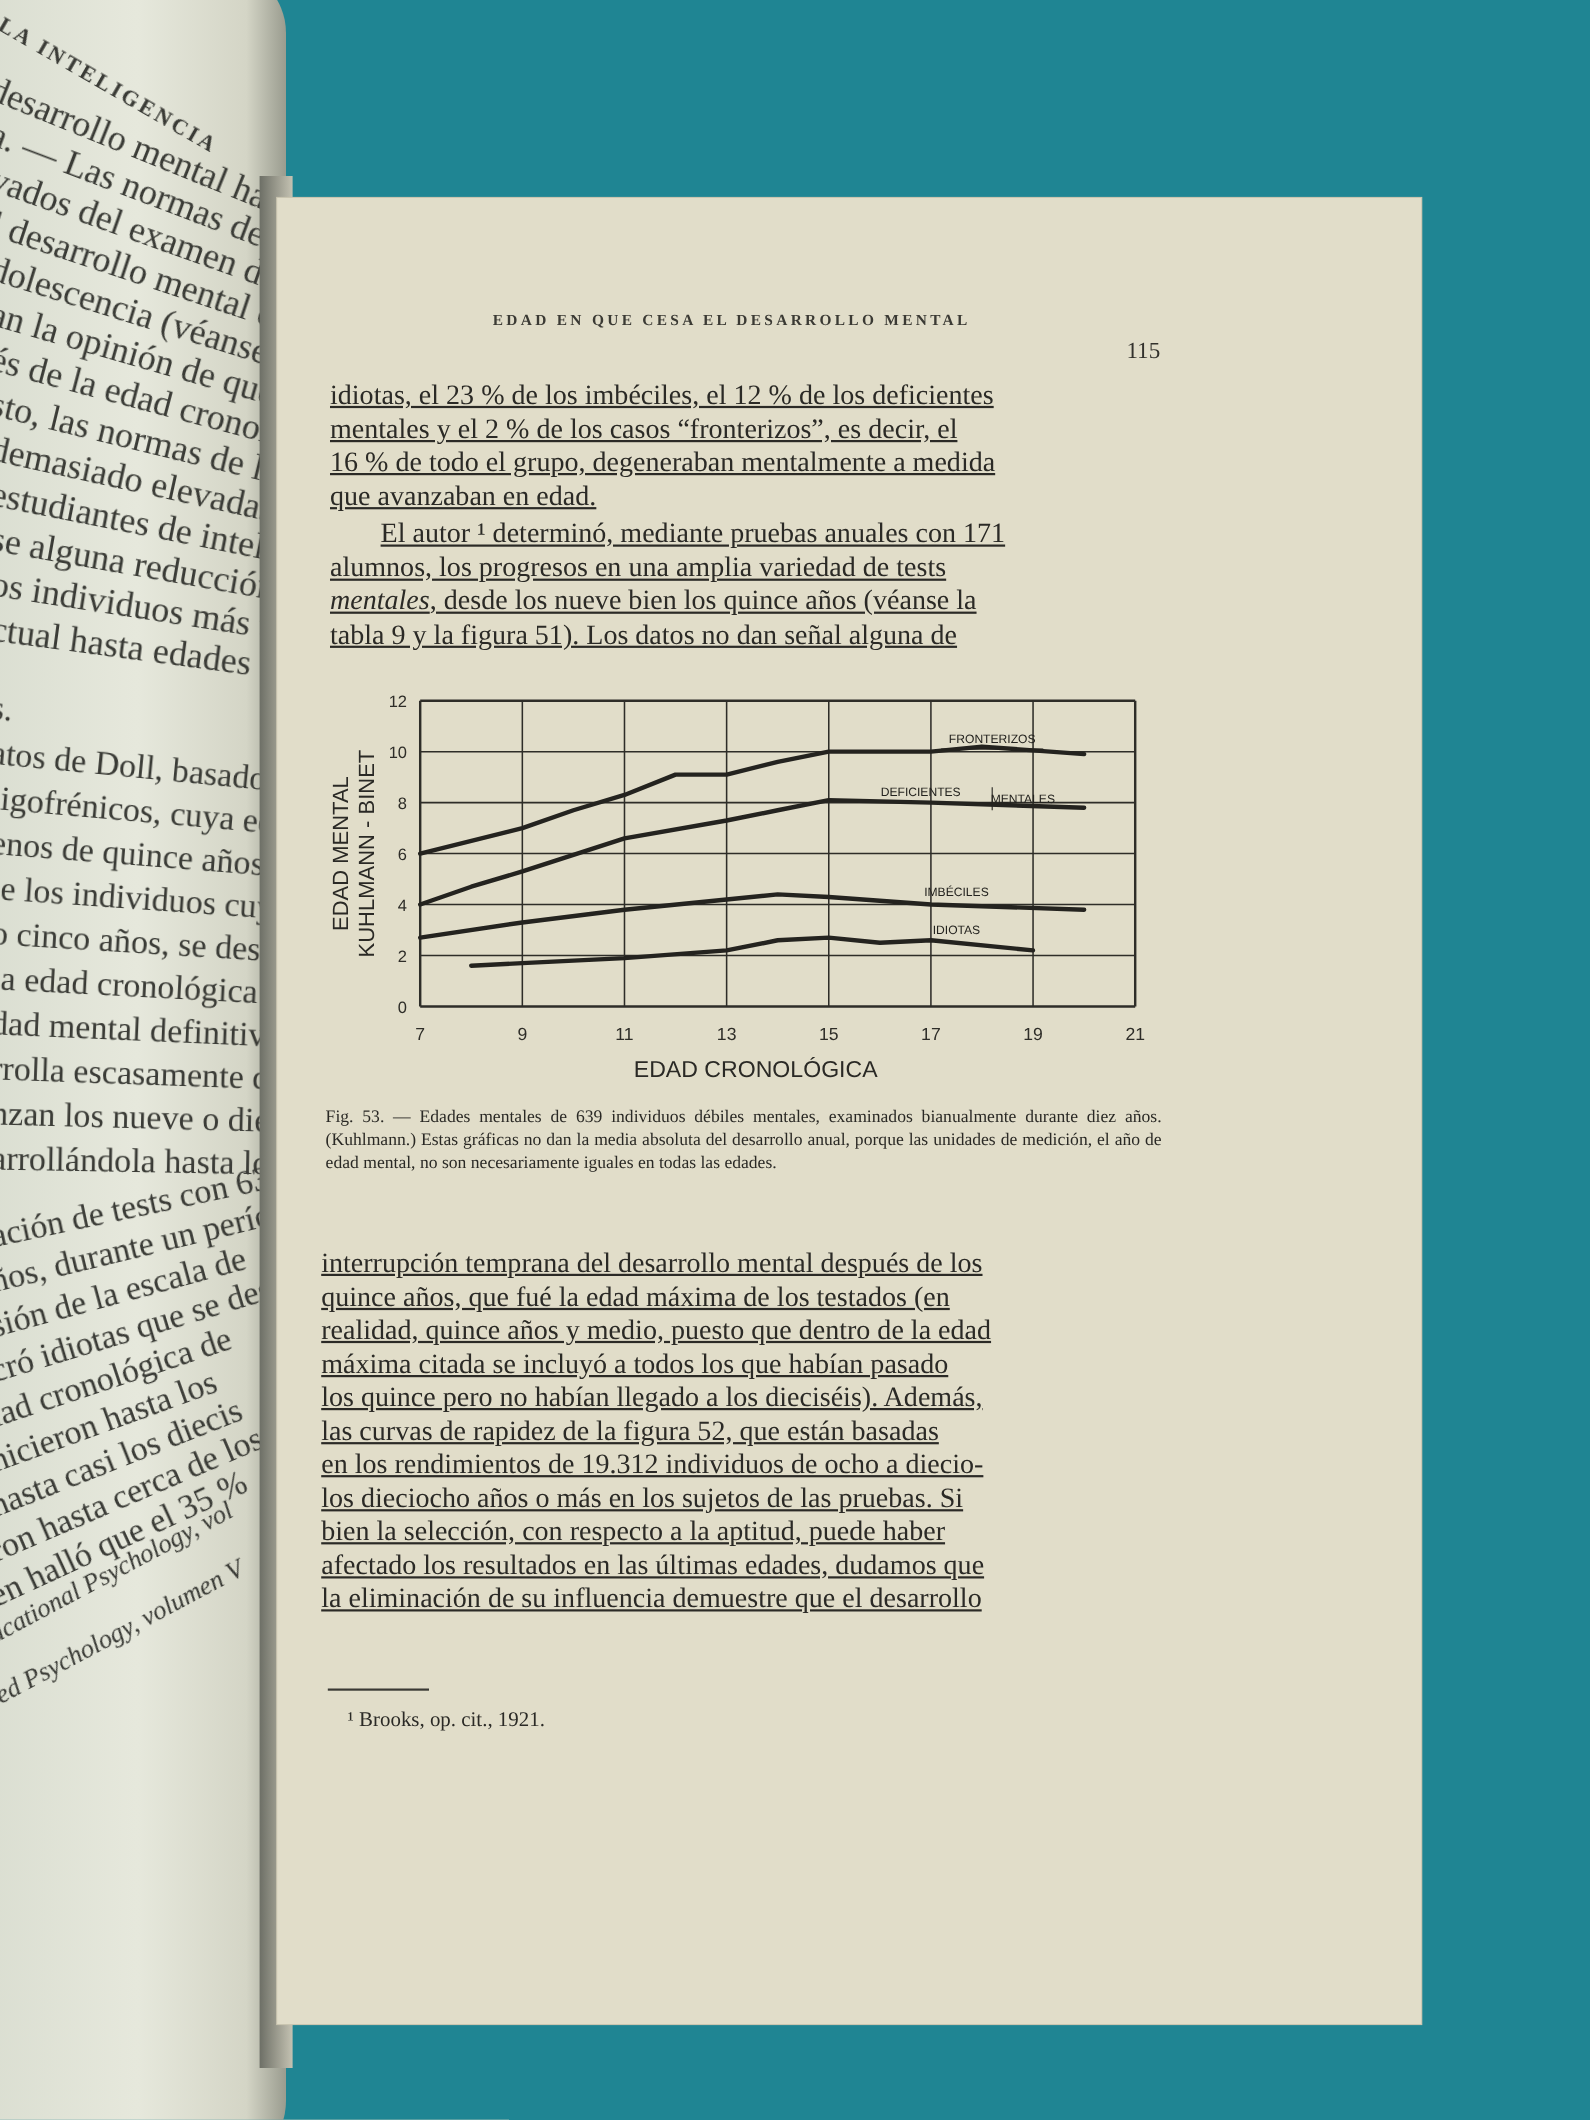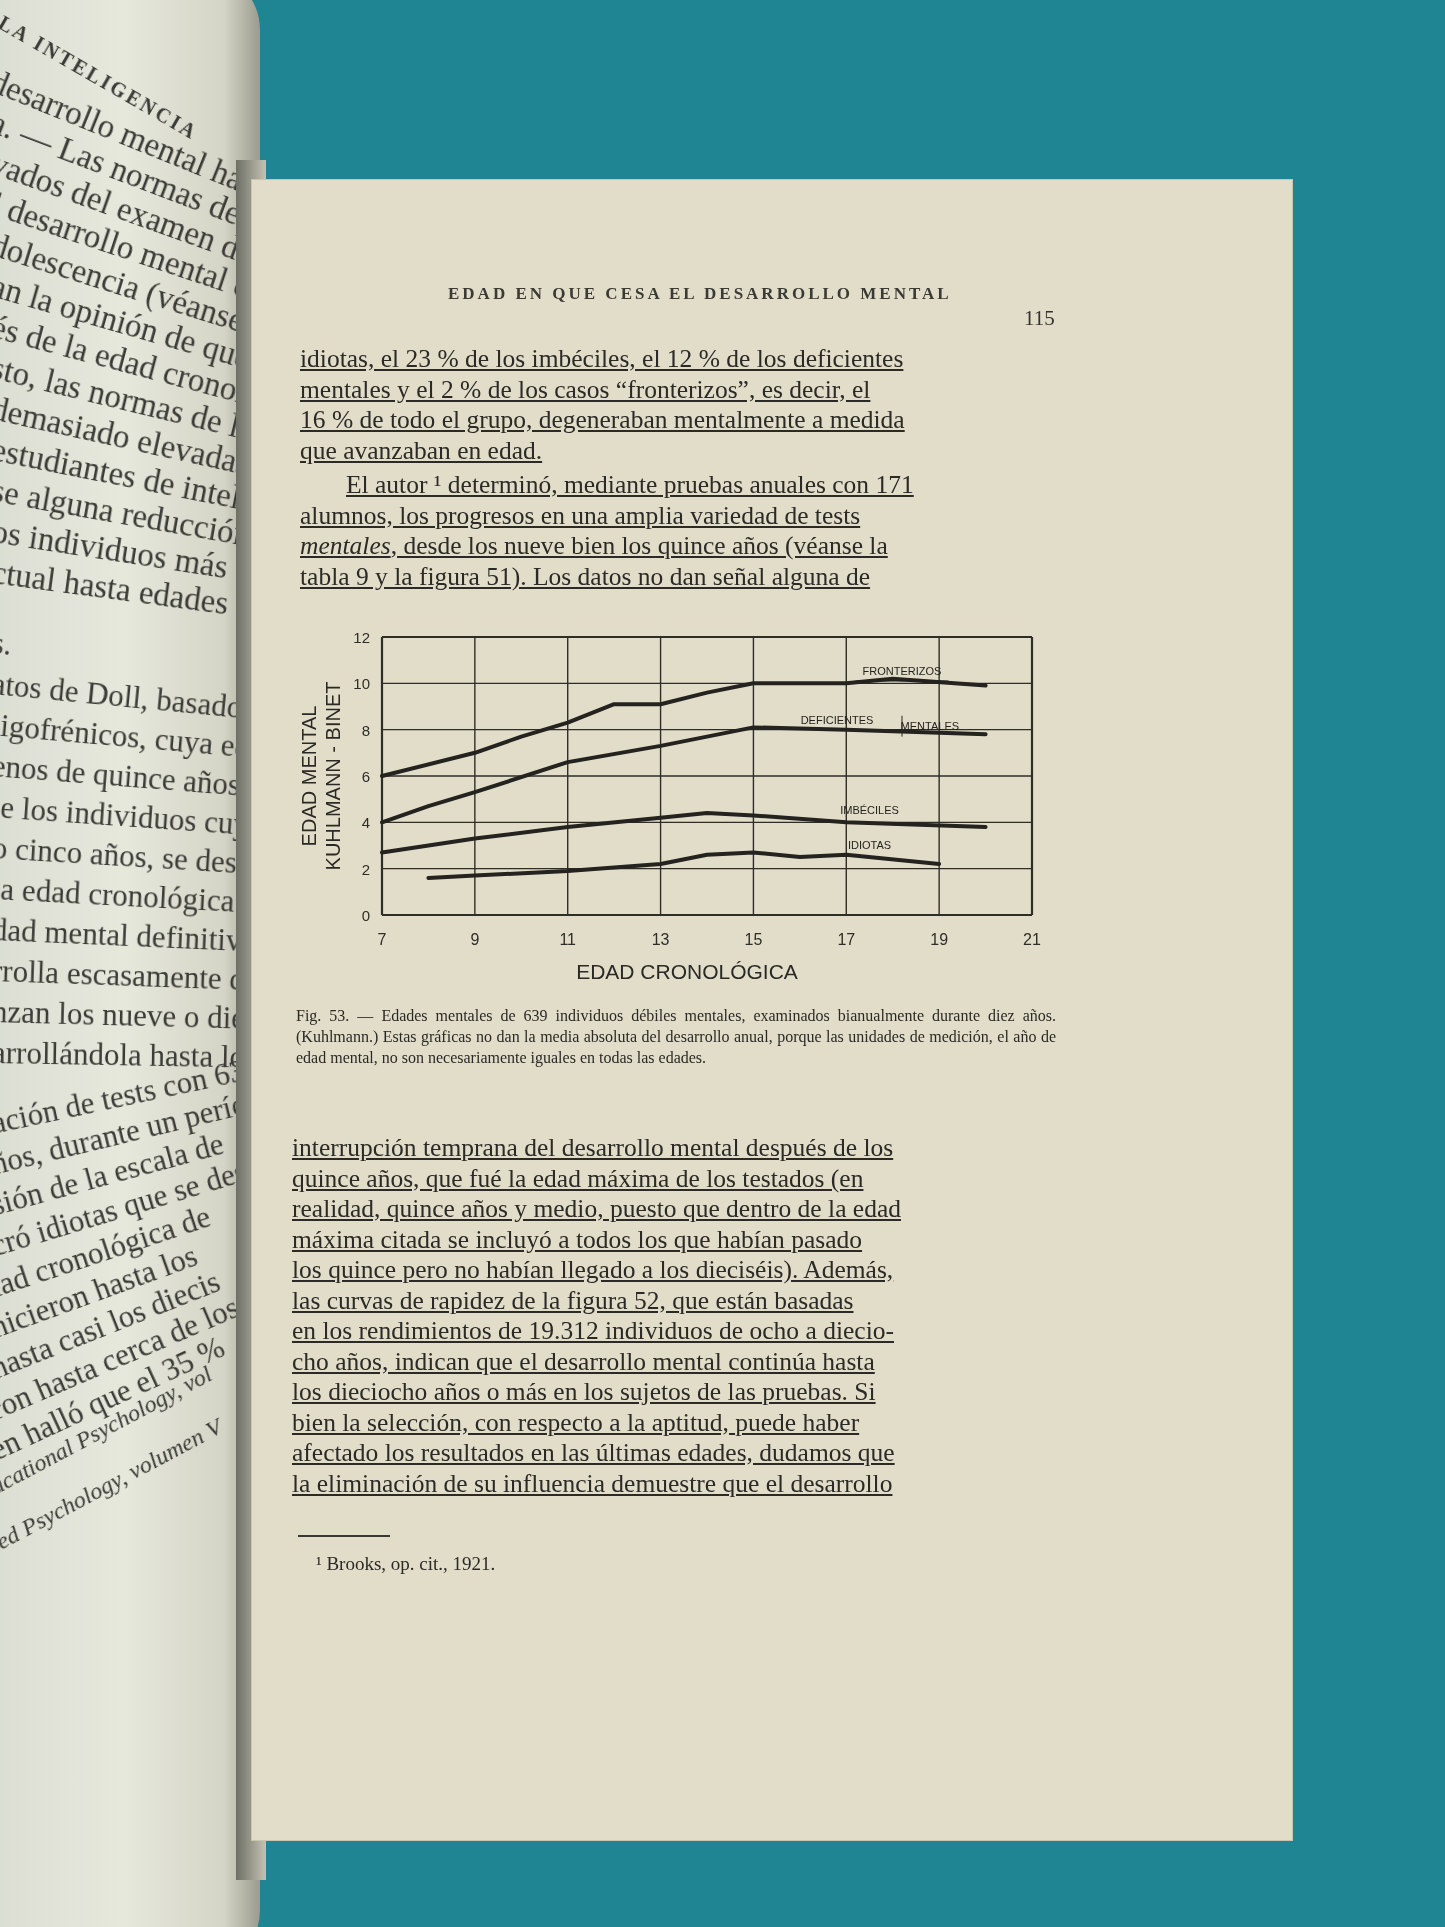--- a/index.html
+++ b/index.html
@@ -7,21 +7,21 @@
        font-family:"Liberation Serif","DejaVu Serif",serif;color:#2a2a26;}
   .left-page{position:absolute;left:-40px;top:-30px;width:300px;height:2000px;
        background:linear-gradient(90deg,#d8dccf 0%,#e6e8dc 55%,#d4d5c6 88%,#9a9c8f 100%);
        border-radius:0 60px 60px 0;overflow:hidden;}
   .left-line{position:absolute;white-space:nowrap;font-size:34px;color:#3a3b36;filter:blur(0.6px);
        transform-origin:left center;}
   .right-page{position:absolute;left:252px;top:180px;width:1040px;height:1660px;
        background:#e1ddc9;box-shadow:0 0 0 1px #c9c5b0;}
   .gutter{position:absolute;left:236px;top:160px;width:30px;height:1720px;
        background:linear-gradient(90deg,#6d6f66,#c4c2b2);}
-  .running-head{position:absolute;left:448px;top:284px;font-size:17px;letter-spacing:3px;
+  .running-head{position:absolute;left:448px;top:284px;font-size:14px;letter-spacing:3px;
        font-variant:small-caps;font-weight:bold;color:#3b3a34;}
   .page-num{position:absolute;left:1024px;top:306px;font-size:21px;color:#33322d;}
   .para{position:absolute;font-size:25.5px;line-height:30.5px;text-align:justify;color:#2b2a26;}
   .para .line{display:block;white-space:nowrap;text-decoration:underline;}
   .para em{font-style:italic;}
   .caption{position:absolute;left:296px;top:1005px;width:760px;font-size:16px;line-height:21px;
        text-align:justify;color:#2a2925;}
   .footnote-rule{position:absolute;left:298px;top:1535px;width:92px;height:1.5px;background:#3a3934;}
   .footnote{position:absolute;left:316px;top:1553px;font-size:19px;color:#2b2a26;}
   .chart-wrap{position:absolute;left:296px;top:625px;width:760px;height:370px;}
@@ -143,21 +143,20 @@
 <div class="caption">Fig. 53. — Edades mentales de 639 individuos débiles mentales, examinados bianualmente durante diez años. (Kuhlmann.) Estas gráficas no dan la media absoluta del desarrollo anual, porque las unidades de medición, el año de edad mental, no son necesariamente iguales en todas las edades.</div>
 
 <div class="para" style="left:292px;top:1133px;width:764px;" id="para-bottom">
     <span class="line">interrupción temprana del desarrollo mental después de los</span>
     <span class="line">quince años, que fué la edad máxima de los testados (en</span>
     <span class="line">realidad, quince años y medio, puesto que dentro de la edad</span>
     <span class="line">máxima citada se incluyó a todos los que habían pasado</span>
     <span class="line">los quince pero no habían llegado a los dieciséis). Además,</span>
     <span class="line">las curvas de rapidez de la figura 52, que están basadas</span>
     <span class="line">en los rendimientos de 19.312 individuos de ocho a diecio-</span>
-    <span class="line">cho años, indican que el desarrollo mental continúa hasta</span>
     <span class="line">los dieciocho años o más en los sujetos de las pruebas. Si</span>
     <span class="line">bien la selección, con respecto a la aptitud, puede haber</span>
     <span class="line">afectado los resultados en las últimas edades, dudamos que</span>
     <span class="line">la eliminación de su influencia demuestre que el desarrollo</span>
   </div>
 
 <div class="footnote-rule"></div>
 <div class="footnote">¹ Brooks, op. cit., 1921.</div>
 
 </body></html>

